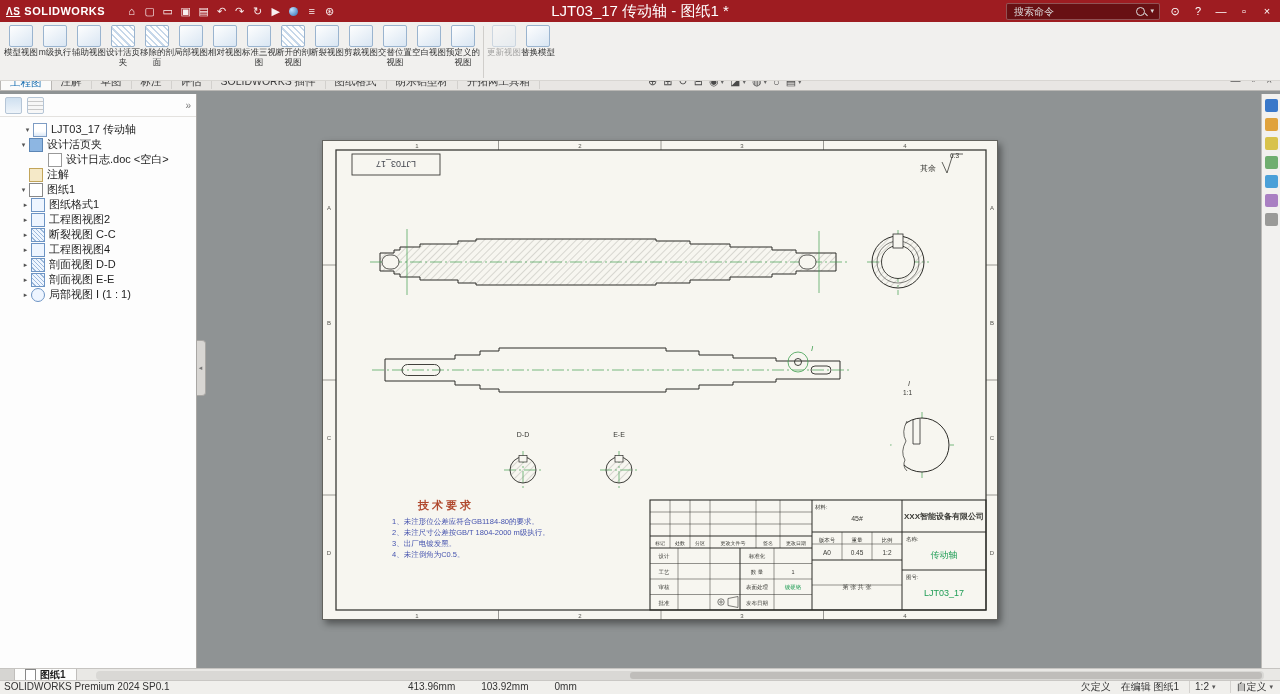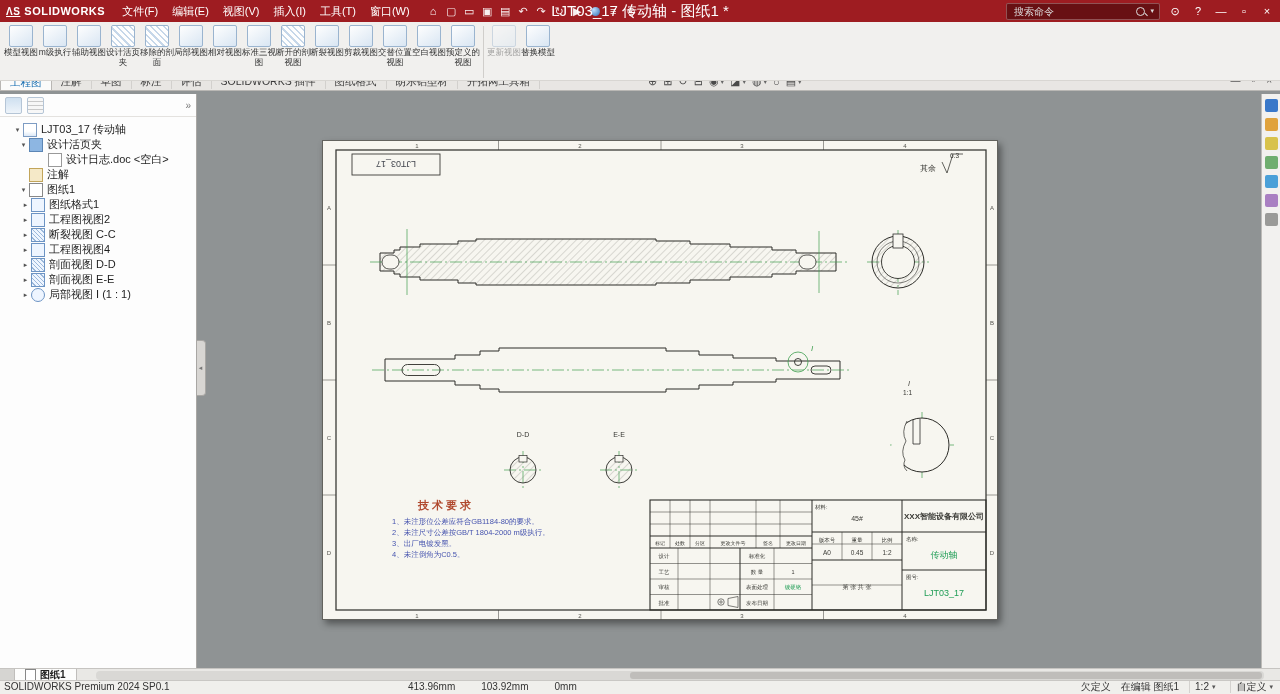--- a/index.html
+++ b/index.html
@@ -61,21 +61,21 @@
   .tp1{background:#3a78c9;} .tp2{background:#e0a23c;} .tp3{background:#d8c24a;}
   .tp4{background:#6fae6f;} .tp5{background:#4aa0d8;} .tp6{background:#a97fc2;} .tp7{background:#9a9a98;}
   
   .panel{position:absolute;left:0;top:94px;bottom:25px;width:196px;background:#fdfdfd;border-right:1px solid #a9a7a4;z-index:10;}
   .phead{height:22px;display:flex;align-items:center;gap:5px;padding:0 5px;border-bottom:1px solid #e4e2df;}
   .ph-icon{width:15px;height:15px;border:1px solid #b5c5d6;border-radius:2px;background:linear-gradient(#cfe0f0,#eef4fa);}
   .ph-icon.alt{background:repeating-linear-gradient(#f7f7f7 0 3px,#c9c9c9 3px 4px);}
   .ph-chev{margin-left:auto;color:#777;font-size:10px;}
   .tree{padding-top:5px;}
   .trow{display:flex;align-items:center;height:15px;font-size:11px;color:#1f1f1f;white-space:nowrap;cursor:default;}
-  .l0{padding-left:12px;} .l1{padding-left:18px;} .l2{padding-left:20px;} .l3{padding-left:48px;}
+  .l0{padding-left:22px;} .l1{padding-left:18px;} .l2{padding-left:20px;} .l3{padding-left:48px;}
   .tarrow{width:11px;text-align:center;font-size:7px;color:#555;flex:none;}
   .ti{width:12px;height:12px;display:inline-block;margin-right:4px;flex:none;border:1px solid #7d9cc3;background:#eaf2fb;}
   .ti-root{background:linear-gradient(#fff 60%,#dce9f7);}
   .ti-folder{background:#8db6e2;border-color:#5c86b5;}
   .ti-doc{background:#fff;border-color:#999;}
   .ti-anno{background:#f5e9c8;border-color:#c2a55a;}
   .ti-sheet{background:#fff;border-color:#888;}
   .ti-view{background:#eef5ff;border-color:#6d94c4;}
   .ti-section{background:repeating-linear-gradient(45deg,#eef5ff 0 2px,#9cb8da 2px 3px);border-color:#6d94c4;}
   .ti-detail{border-radius:50%;background:#eef5ff;border-color:#6d94c4;}
@@ -101,28 +101,20 @@
 </style>
 </head>
 <body>
 
 <div class="stage">
 
   <div class="titlebar">
     <div class="tb-logo">
       <span class="tb-mark">ΛS</span>
       <span>SOLIDWORKS</span>
-    </div>
-    <div class="menus">
-      <span class="menu">文件(F)</span>
-      <span class="menu">编辑(E)</span>
-      <span class="menu">视图(V)</span>
-      <span class="menu">插入(I)</span>
-      <span class="menu">工具(T)</span>
-      <span class="menu">窗口(W)</span>
     </div>
     <div class="qicons">
       <span class="qi">⌂</span>
       <span class="qi">▢</span>
       <span class="qi">▭</span>
       <span class="qi">▣</span>
       <span class="qi">▤</span>
       <span class="qi">↶</span>
       <span class="qi">↷</span>
       <span class="qi">↻</span>

